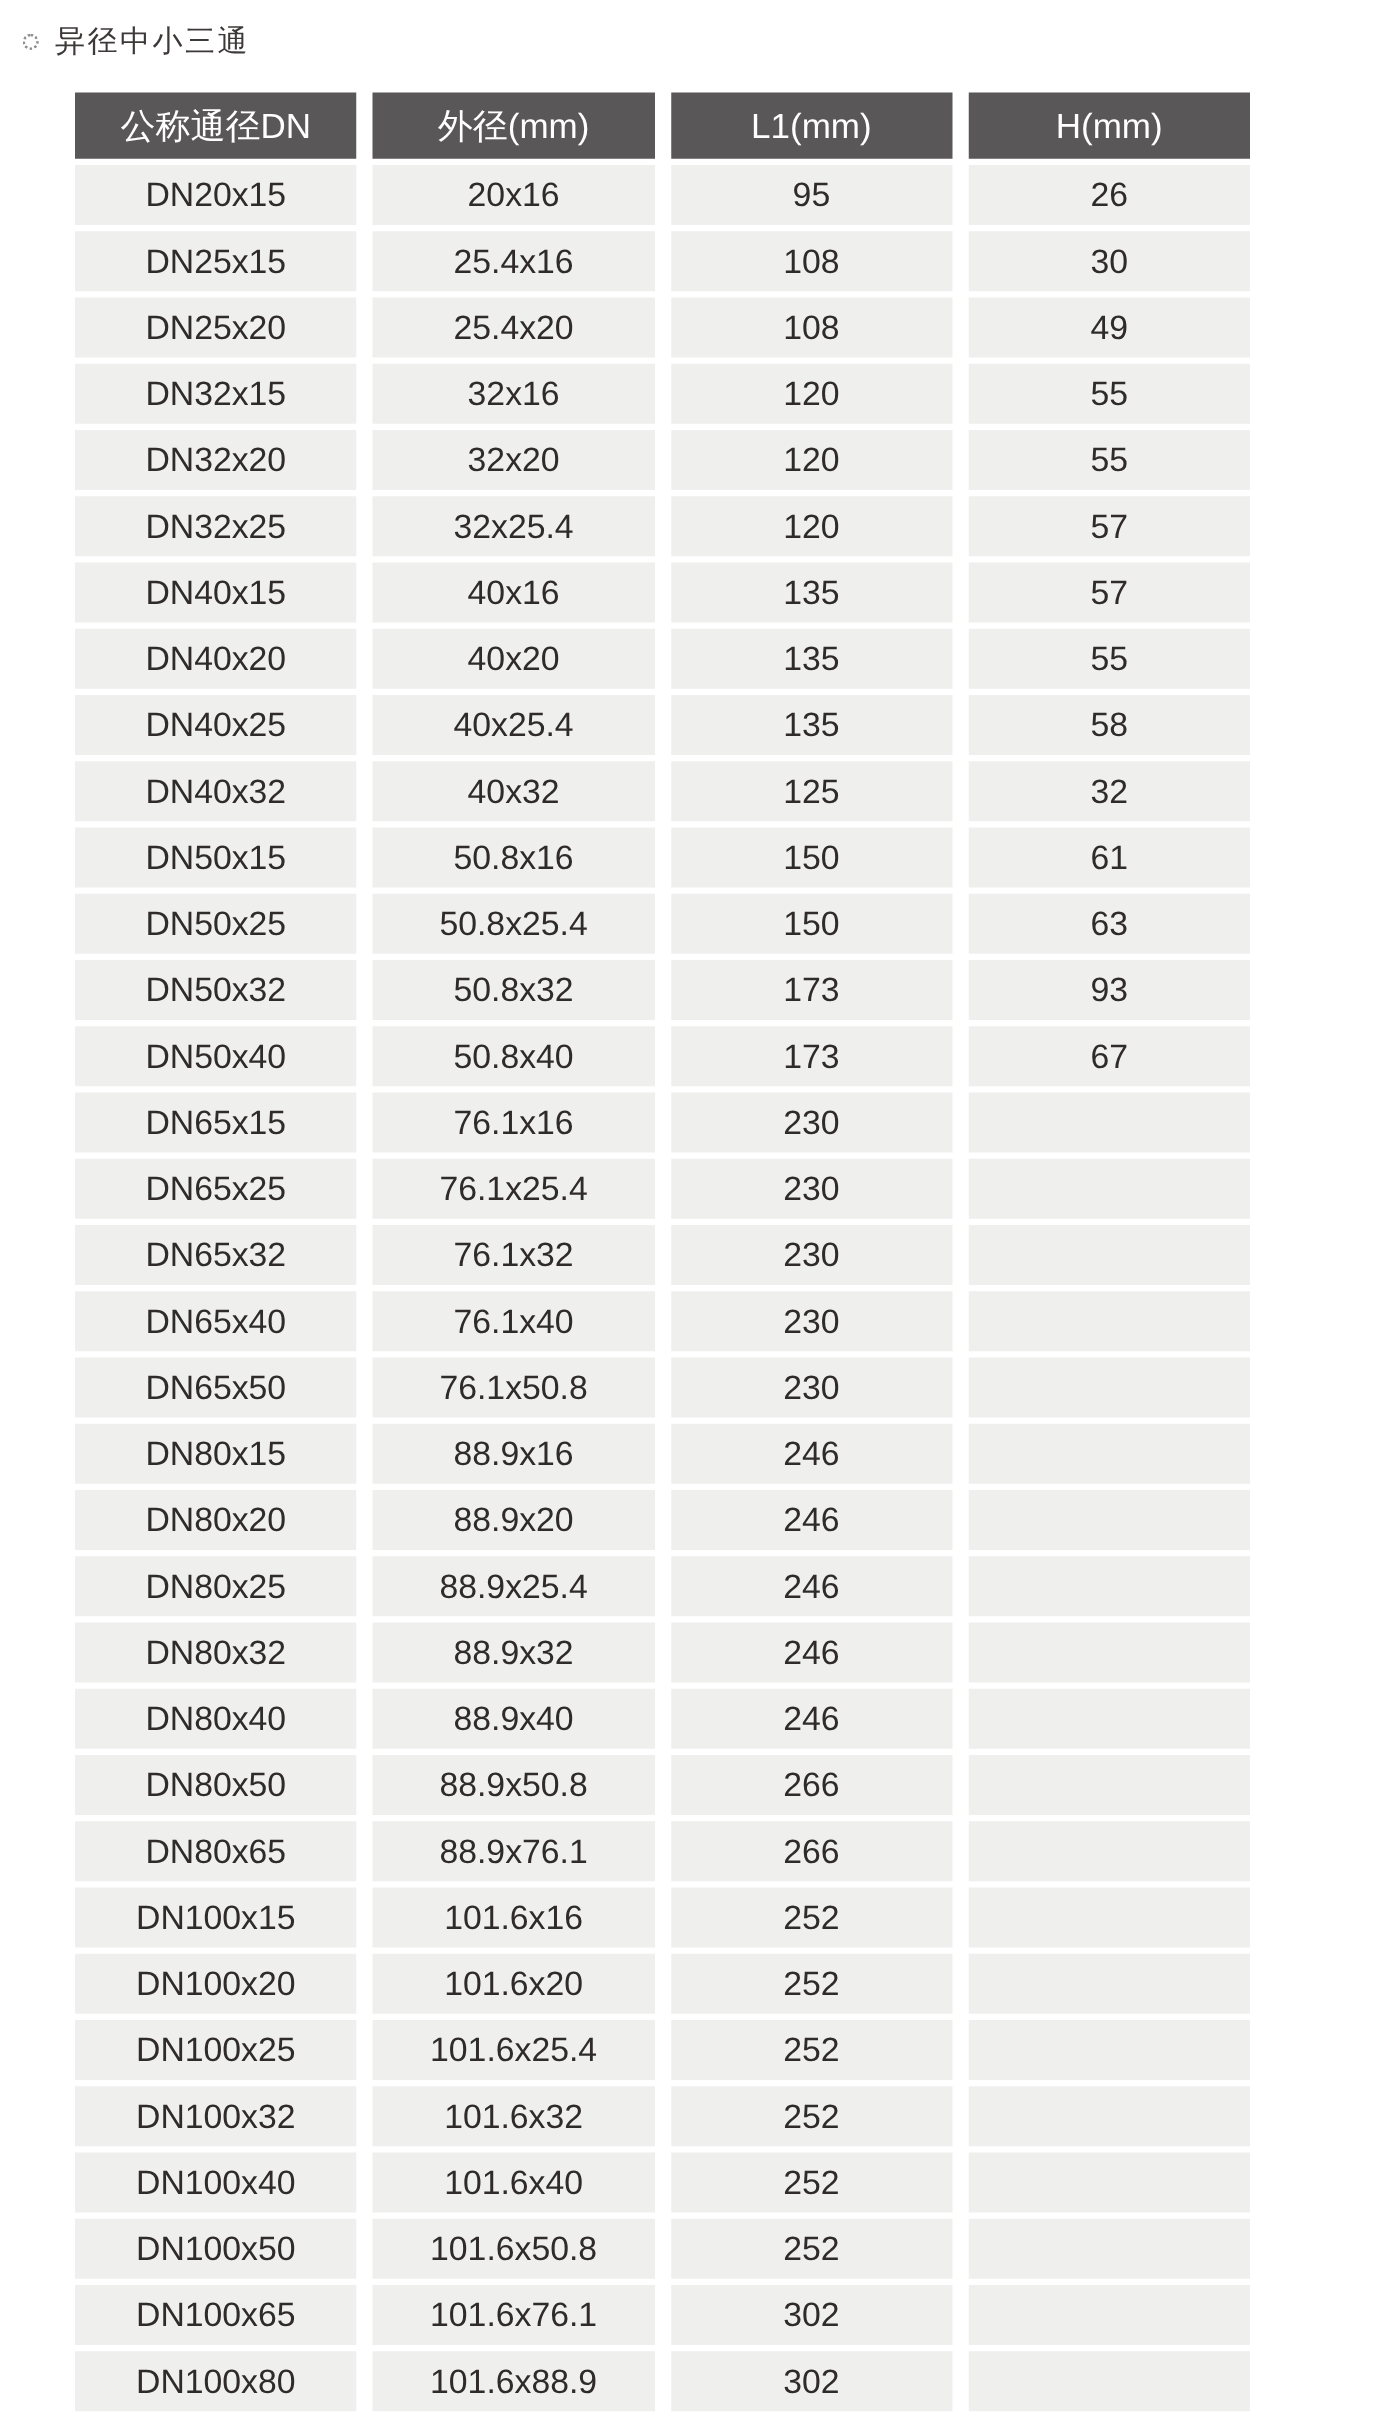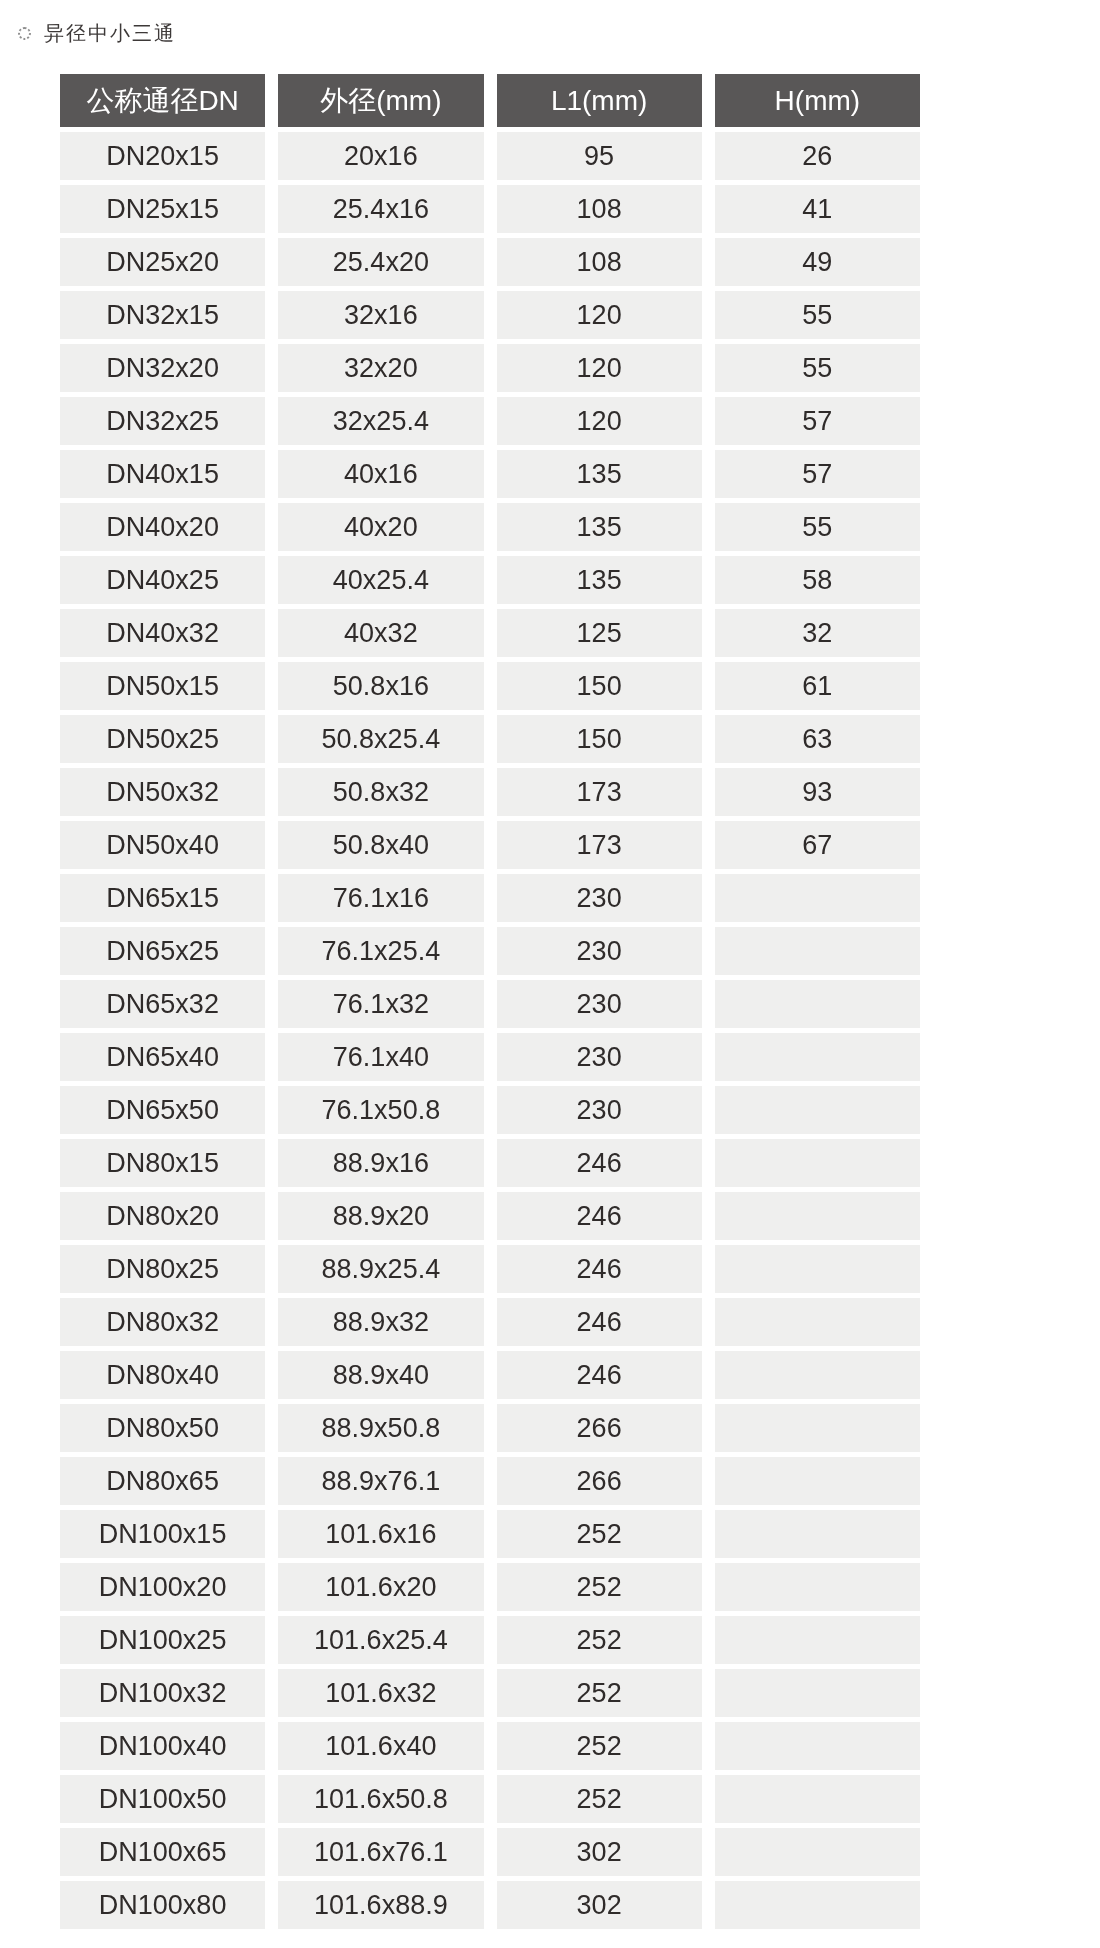--- a/index.html
+++ b/index.html
@@ -25,28 +25,28 @@
     height:46px;
   }
   .bullet{
     width:13px;height:13px;
     border:2px dotted var(--bullet-gray);
     border-radius:50%;
     margin:0 13px 0 2px;
     flex:0 0 auto;
   }
   .title-text{
-    font-size:20px;
+    font-size:24px;
     letter-spacing:2px;
     color:#3d3938;
   }
 
   .spec-table{
     margin:28px 0 0 60px;
-    width:860px;
+    width:940px;
     display:grid;
     grid-template-columns:repeat(4,1fr);
     column-gap:13px;
     row-gap:5px;
   }
   .trow{display:contents;}
   .th{
     height:53px;
     background:var(--header-bg);
     color:var(--header-text);
@@ -72,21 +72,21 @@
 
 <div class="spec-table">
   <div class="trow">
     <div class="th">公称通径DN</div>
     <div class="th">外径(mm)</div>
     <div class="th">L1(mm)</div>
     <div class="th">H(mm)</div>
   </div>
 
 <div class="trow"><div class="cell">DN20x15</div><div class="cell">20x16</div><div class="cell">95</div><div class="cell">26</div></div>
-    <div class="trow"><div class="cell">DN25x15</div><div class="cell">25.4x16</div><div class="cell">108</div><div class="cell">41</div></div>
+    <div class="trow"><div class="cell">DN25x15</div><div class="cell">25.4x16</div><div class="cell">108</div><div class="cell">30</div></div>
     <div class="trow"><div class="cell">DN25x20</div><div class="cell">25.4x20</div><div class="cell">108</div><div class="cell">49</div></div>
     <div class="trow"><div class="cell">DN32x15</div><div class="cell">32x16</div><div class="cell">120</div><div class="cell">55</div></div>
     <div class="trow"><div class="cell">DN32x20</div><div class="cell">32x20</div><div class="cell">120</div><div class="cell">55</div></div>
     <div class="trow"><div class="cell">DN32x25</div><div class="cell">32x25.4</div><div class="cell">120</div><div class="cell">57</div></div>
     <div class="trow"><div class="cell">DN40x15</div><div class="cell">40x16</div><div class="cell">135</div><div class="cell">57</div></div>
     <div class="trow"><div class="cell">DN40x20</div><div class="cell">40x20</div><div class="cell">135</div><div class="cell">55</div></div>
     <div class="trow"><div class="cell">DN40x25</div><div class="cell">40x25.4</div><div class="cell">135</div><div class="cell">58</div></div>
     <div class="trow"><div class="cell">DN40x32</div><div class="cell">40x32</div><div class="cell">125</div><div class="cell">32</div></div>
     <div class="trow"><div class="cell">DN50x15</div><div class="cell">50.8x16</div><div class="cell">150</div><div class="cell">61</div></div>
     <div class="trow"><div class="cell">DN50x25</div><div class="cell">50.8x25.4</div><div class="cell">150</div><div class="cell">63</div></div>

